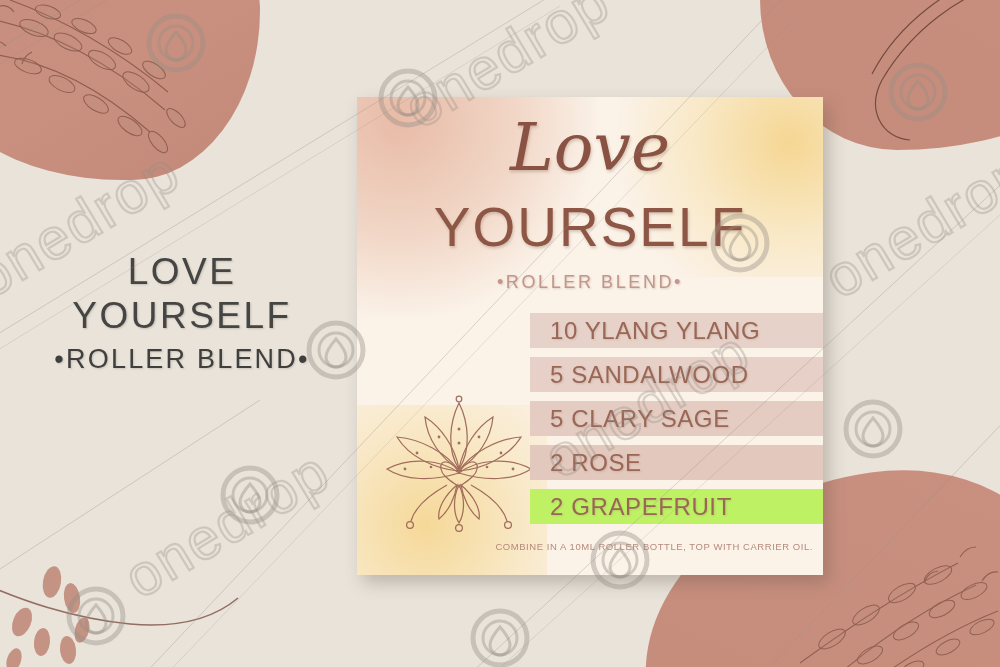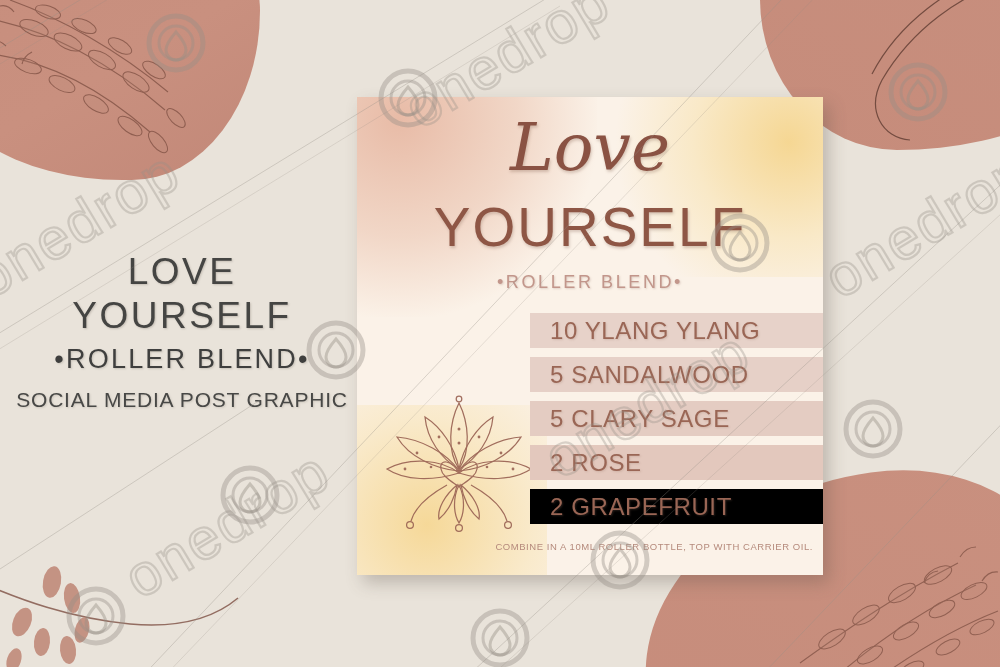--- a/index.html
+++ b/index.html
@@ -228,21 +228,21 @@
     color: #9a6655;
     font-size: 24px;
     letter-spacing: 0.6px;
     text-shadow: 1px 1px 2px rgba(150,115,100,0.25);
   }
 
   .ing-bar:nth-child(1) { background: #e7d2c9; }
   .ing-bar:nth-child(2) { background: #e6d0c7; }
   .ing-bar:nth-child(3) { background: #e4ccc2; }
   .ing-bar:nth-child(4) { background: #e3c8bd; }
-  .ing-bar:nth-child(5) { background: #000000; }
+  .ing-bar:nth-child(5) { background: #bef264; }
 
   #footnote {
     position: absolute;
     left: 0;
     right: 10px;
     top: 444px;
     text-align: right;
     font-size: 9.5px;
     letter-spacing: 0.55px;
     color: #b58a7c;
@@ -333,21 +333,20 @@
       <ellipse cx="88" cy="128" rx="8" ry="14" transform="rotate(-6 88 128)"></ellipse>
       <ellipse cx="102" cy="108" rx="7" ry="13" transform="rotate(14 102 108)"></ellipse>
       <ellipse cx="34" cy="138" rx="7" ry="12" transform="rotate(18 34 138)"></ellipse>
     </g>
   </svg>
 
   <div id="caption">
     <div class="cap-line1">LOVE</div>
     <div class="cap-line2">YOURSELF</div>
     <div class="cap-sub">•ROLLER BLEND•</div>
-    <div class="cap-desc">SOCIAL MEDIA POST GRAPHIC</div>
   </div>
 
   <div id="card">
     <div id="card-inner">
 
       <div id="card-grad-pink"></div>
       <div id="card-grad-gold-tr"></div>
       <div id="card-grad-gold-bl"></div>
 
       <svg id="lotus" viewBox="0 0 160 150">

